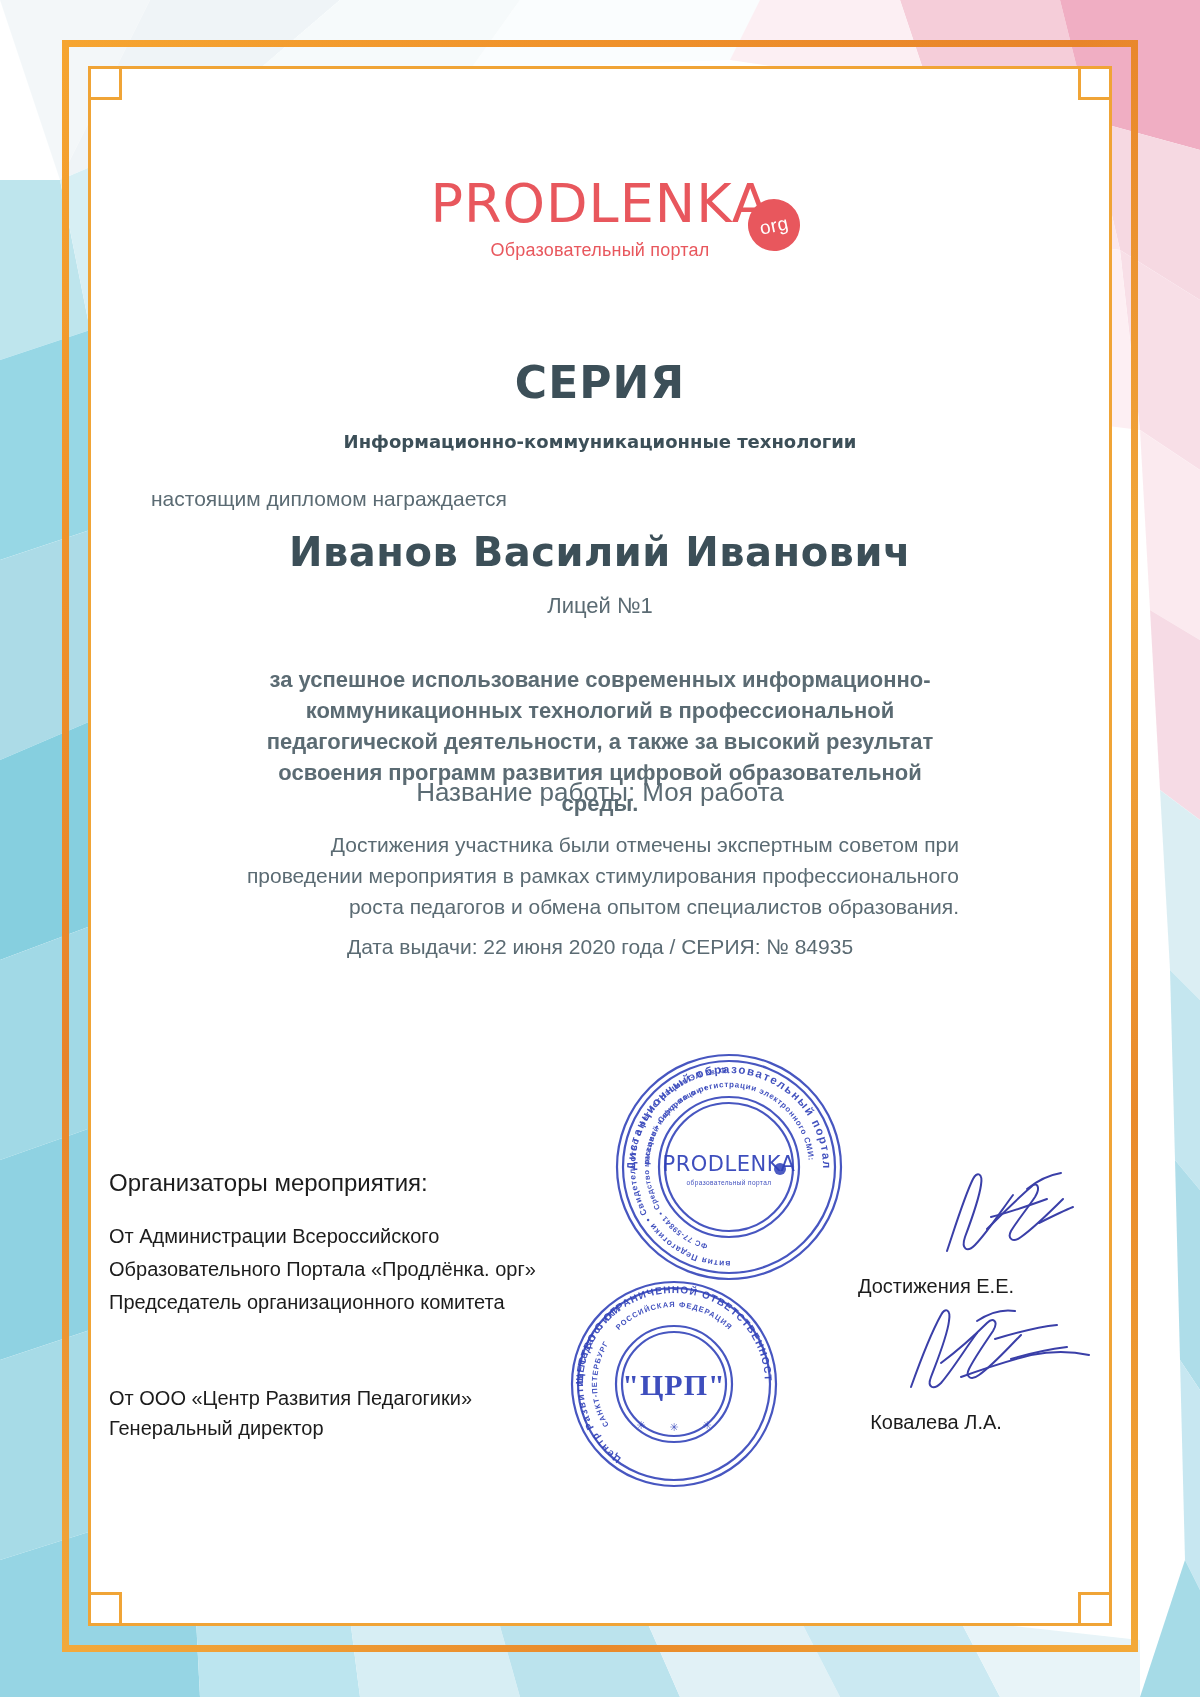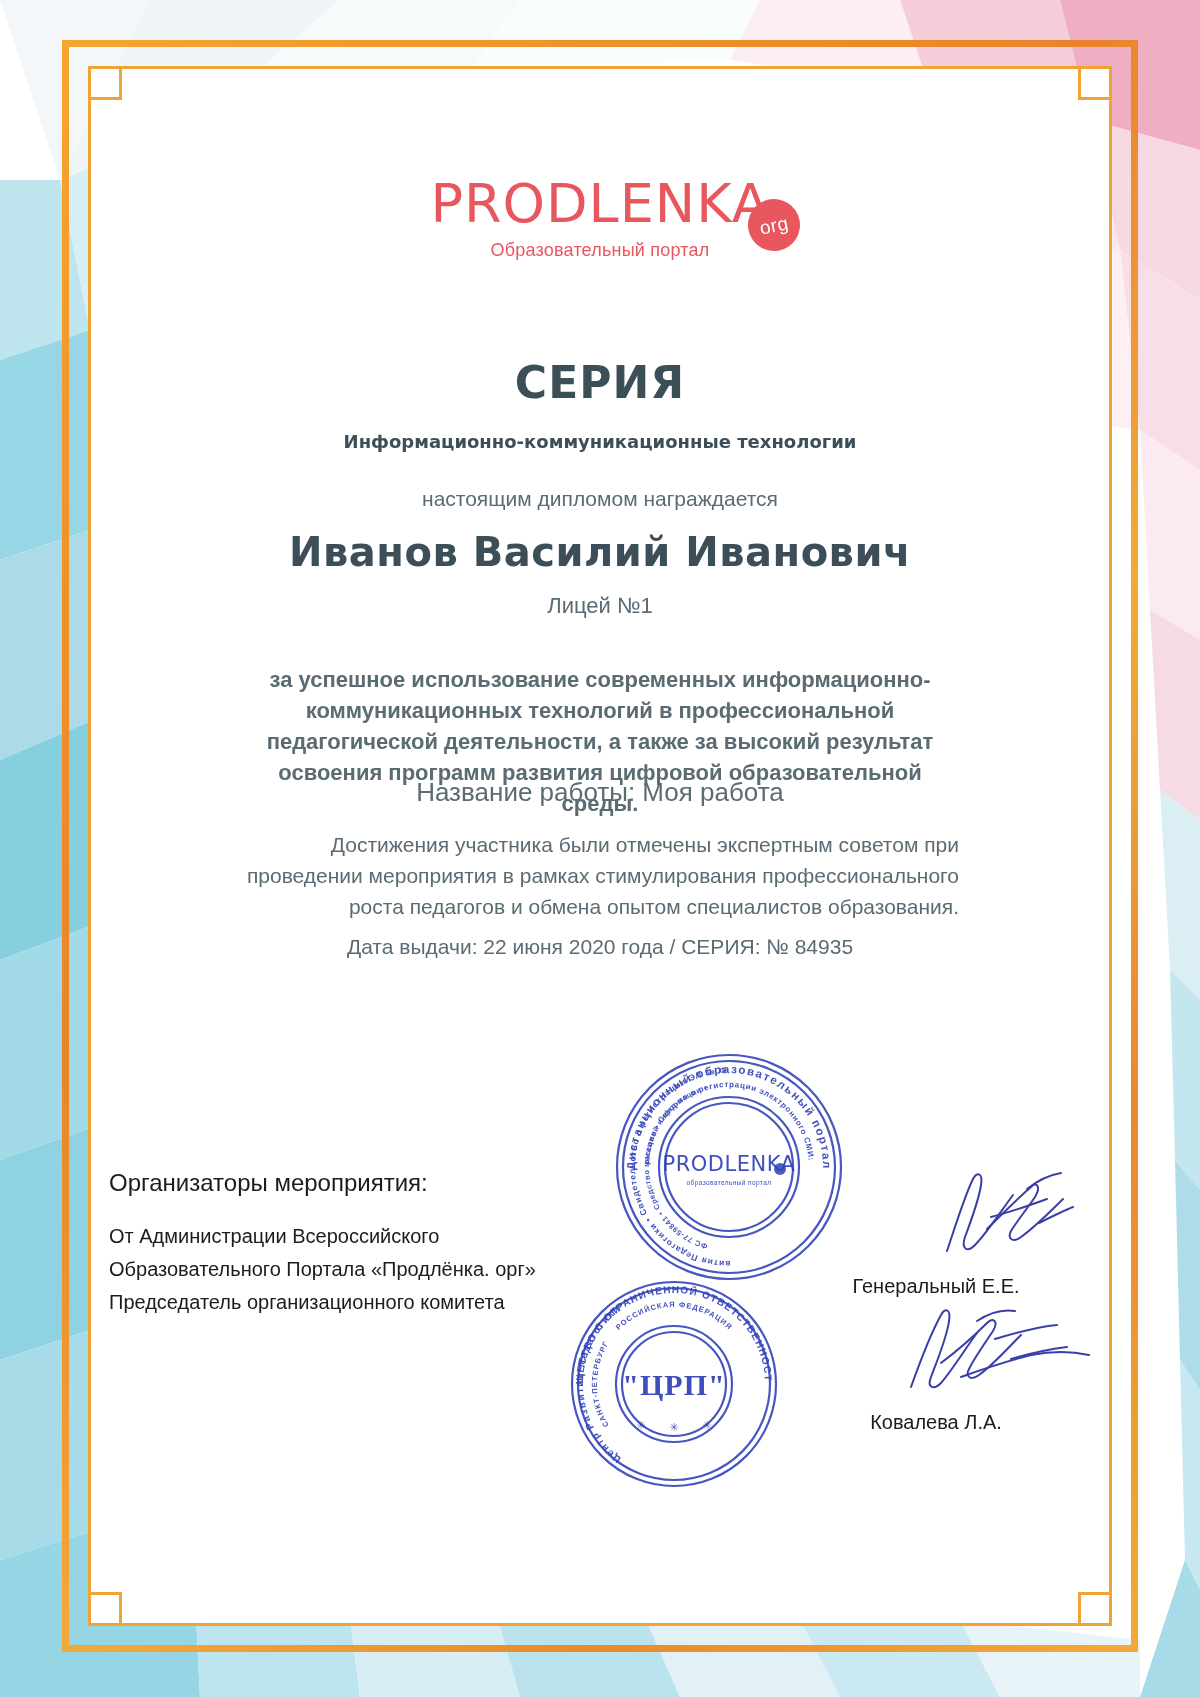--- a/index.html
+++ b/index.html
@@ -96,21 +96,21 @@
   }
   .subtitle {
     position: absolute; left: 60px; right: 60px; top: 362px;
     text-align: center;
     font-family: "DejaVu Sans", sans-serif;
     font-size: 18px; font-weight: bold;
     color: #3c4f58;
   }
   .awarded-line {
     position: absolute; left: 60px; right: 60px; top: 418px;
-    text-align: center; font-size: 21px; color: #5b6b73;
+    font-size: 21px; color: #5b6b73;
   }
   .recipient {
     position: absolute; left: 40px; right: 40px; top: 460px;
     text-align: center;
     font-family: "DejaVu Sans", sans-serif;
     font-size: 40px; font-weight: bold; color: #3c4f58;
     letter-spacing: .5px;
   }
   .organization {
     position: absolute; left: 60px; right: 60px; top: 524px;
@@ -234,21 +234,23 @@
   <div class="organization">Лицей №1</div>
   <div class="body-p1">за успешное использование современных информационно-коммуникационных технологий в профессиональной педагогической деятельности, а также за высокий результат освоения программ развития цифровой образовательной среды.</div>
   <div class="work-title">Название работы: Моя работа</div>
   <div class="body-p2">Достижения участника были отмечены экспертным советом при проведении мероприятия в рамках стимулирования профессионального роста педагогов и обмена опытом специалистов образования.</div>
   <div class="date-line">Дата выдачи: 22 июня 2020 года / СЕРИЯ: № 84935</div>
 
   <div class="organizers-label">Организаторы мероприятия:</div>
   <div class="org-block-1">От Администрации Всероссийского
 Образовательного Портала «Продлёнка. орг»
 Председатель организационного комитета</div>
-  <div class="signer-1">Генеральный Е.Е.</div>
+  <div class="signer-1">Достижения Е.Е.</div>
+  <div class="org-block-2">От ООО «Центр Развития Педагогики»
+Генеральный директор</div>
   <div class="signer-2">Ковалева Л.А.</div>
 
   <svg class="stamp-top" width="232" height="232" viewBox="0 0 232 232" xmlns="http://www.w3.org/2000/svg">
     <defs>
       <path id="arcTopOut" d="M 22,116 A 94,94 0 0 1 210,116"></path>
       <path id="arcTopIn" d="M 116,210 A 94,94 0 0 1 116,22"></path>
       <path id="arcMidOut" d="M 36,116 A 80,80 0 0 1 196,116"></path>
       <path id="arcMidIn" d="M 116,196 A 80,80 0 0 1 116,36"></path>
     </defs>
     <g fill="none" stroke="#2e3fb8" stroke-width="2.2" opacity="0.88">

